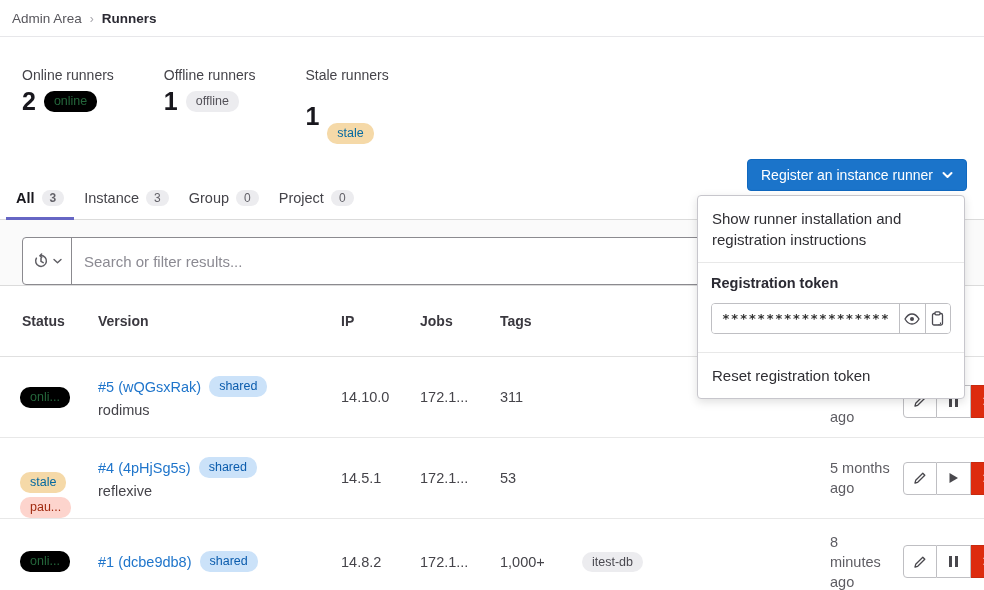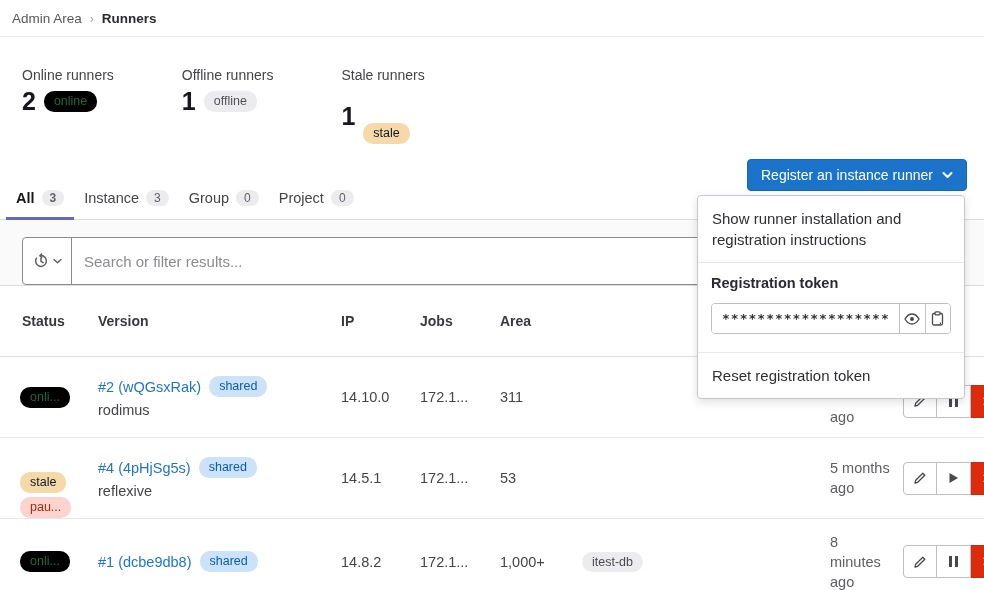--- a/index.html
+++ b/index.html
@@ -8,28 +8,28 @@
   .app { position:relative; width:984px; height:590px; overflow:hidden; background:#fff; }
 
   
   .breadcrumb { display:flex; align-items:center; gap:8px; padding:11px 12px 10px 12px; font-size:13.5px; }
   .crumb-link { color:#57565c; text-decoration:none; cursor:pointer; }
   .crumb-sep { color:#a8a7ad; font-size:12px; }
   .crumb-current { color:#2b2a33; font-weight:bold; }
   .top-divider { border:none; border-top:1px solid #e7e7ea; }
 
   
-  .stats { display:flex; gap:68px; padding:30px 0 0 22px; }
+  .stats { display:flex; gap:50px; padding:30px 0 0 22px; }
   .stat .stat-label { font-size:14px; color:#45444a; margin-bottom:6px; }
   .stat-line { display:flex; align-items:center; gap:8px; }
   .stat-num { font-size:25px; font-weight:700; color:#18171d; line-height:1; }
   .badge { display:inline-block; border-radius:10px; padding:3px 10px; font-size:12.5px; line-height:1.2; }
   .b-success { background:#000000; color:#24663b;text-align:right; }
   .b-muted   { background:#ececef; color:#535158; }
-  .b-warning { background:#f5d9a8; color:#0f172a;margin-top:34px; }
+  .b-warning { background:#f5d9a8; color:#0369a1;margin-top:34px; }
   .b-danger  { background:#fdd4cd; color:#a12b10; }
   .b-info    { background:#cbe2f9; color:#0b5cad; }
 
   
   .tabbar { position:relative; margin-top:36px; border-bottom:1px solid #dbdbdb; padding-left:6px; display:flex; }
   .tab { display:flex; align-items:center; gap:7px; padding:10px 10px 13px 10px; font-size:14.5px; color:#45444a; cursor:pointer; position:relative; }
   .tab .count { background:#ececef; color:#626168; border-radius:10px; padding:1px 8px; font-size:12px; }
   .tab.active { color:#18171d; font-weight:bold; }
   .tab.active::after { content:""; position:absolute; left:0; right:0; bottom:-1px; height:3px; background:#6666c4; }
 
@@ -165,34 +165,34 @@
       </div>
       <input class="search-input" type="text" placeholder="Search or filter results..." style="">
     </div>
   </div>
 
   <div class="grid thead">
     <div class="th c1">Status</div>
     <div class="th">Version</div>
     <div class="th">IP</div>
     <div class="th">Jobs</div>
-    <div class="th">Area</div>
+    <div class="th">Tags</div>
     <div></div>
       <div></div>
       <div></div>
   </div>
   <hr class="tbody-sep">
 
   <div class="grid row row-h81">
     <div class="c-status">
       <span class="badge b-success">onli...</span>
     </div>
     <div>
       <div class="runner-line">
-        <a class="runner-link">#2 (wQGsxRak)</a>
+        <a class="runner-link">#5 (wQGsxRak)</a>
         <span class="badge b-info">shared</span>
       </div>
       <div class="runner-desc">rodimus</div>
     </div>
     <div class="cell">14.10.0</div>
     <div class="cell">172.1...</div>
     <div class="cell">311</div>
     <div class="cell"></div>
     <div></div>
     <div class="c-time align-bottom">ago</div>

